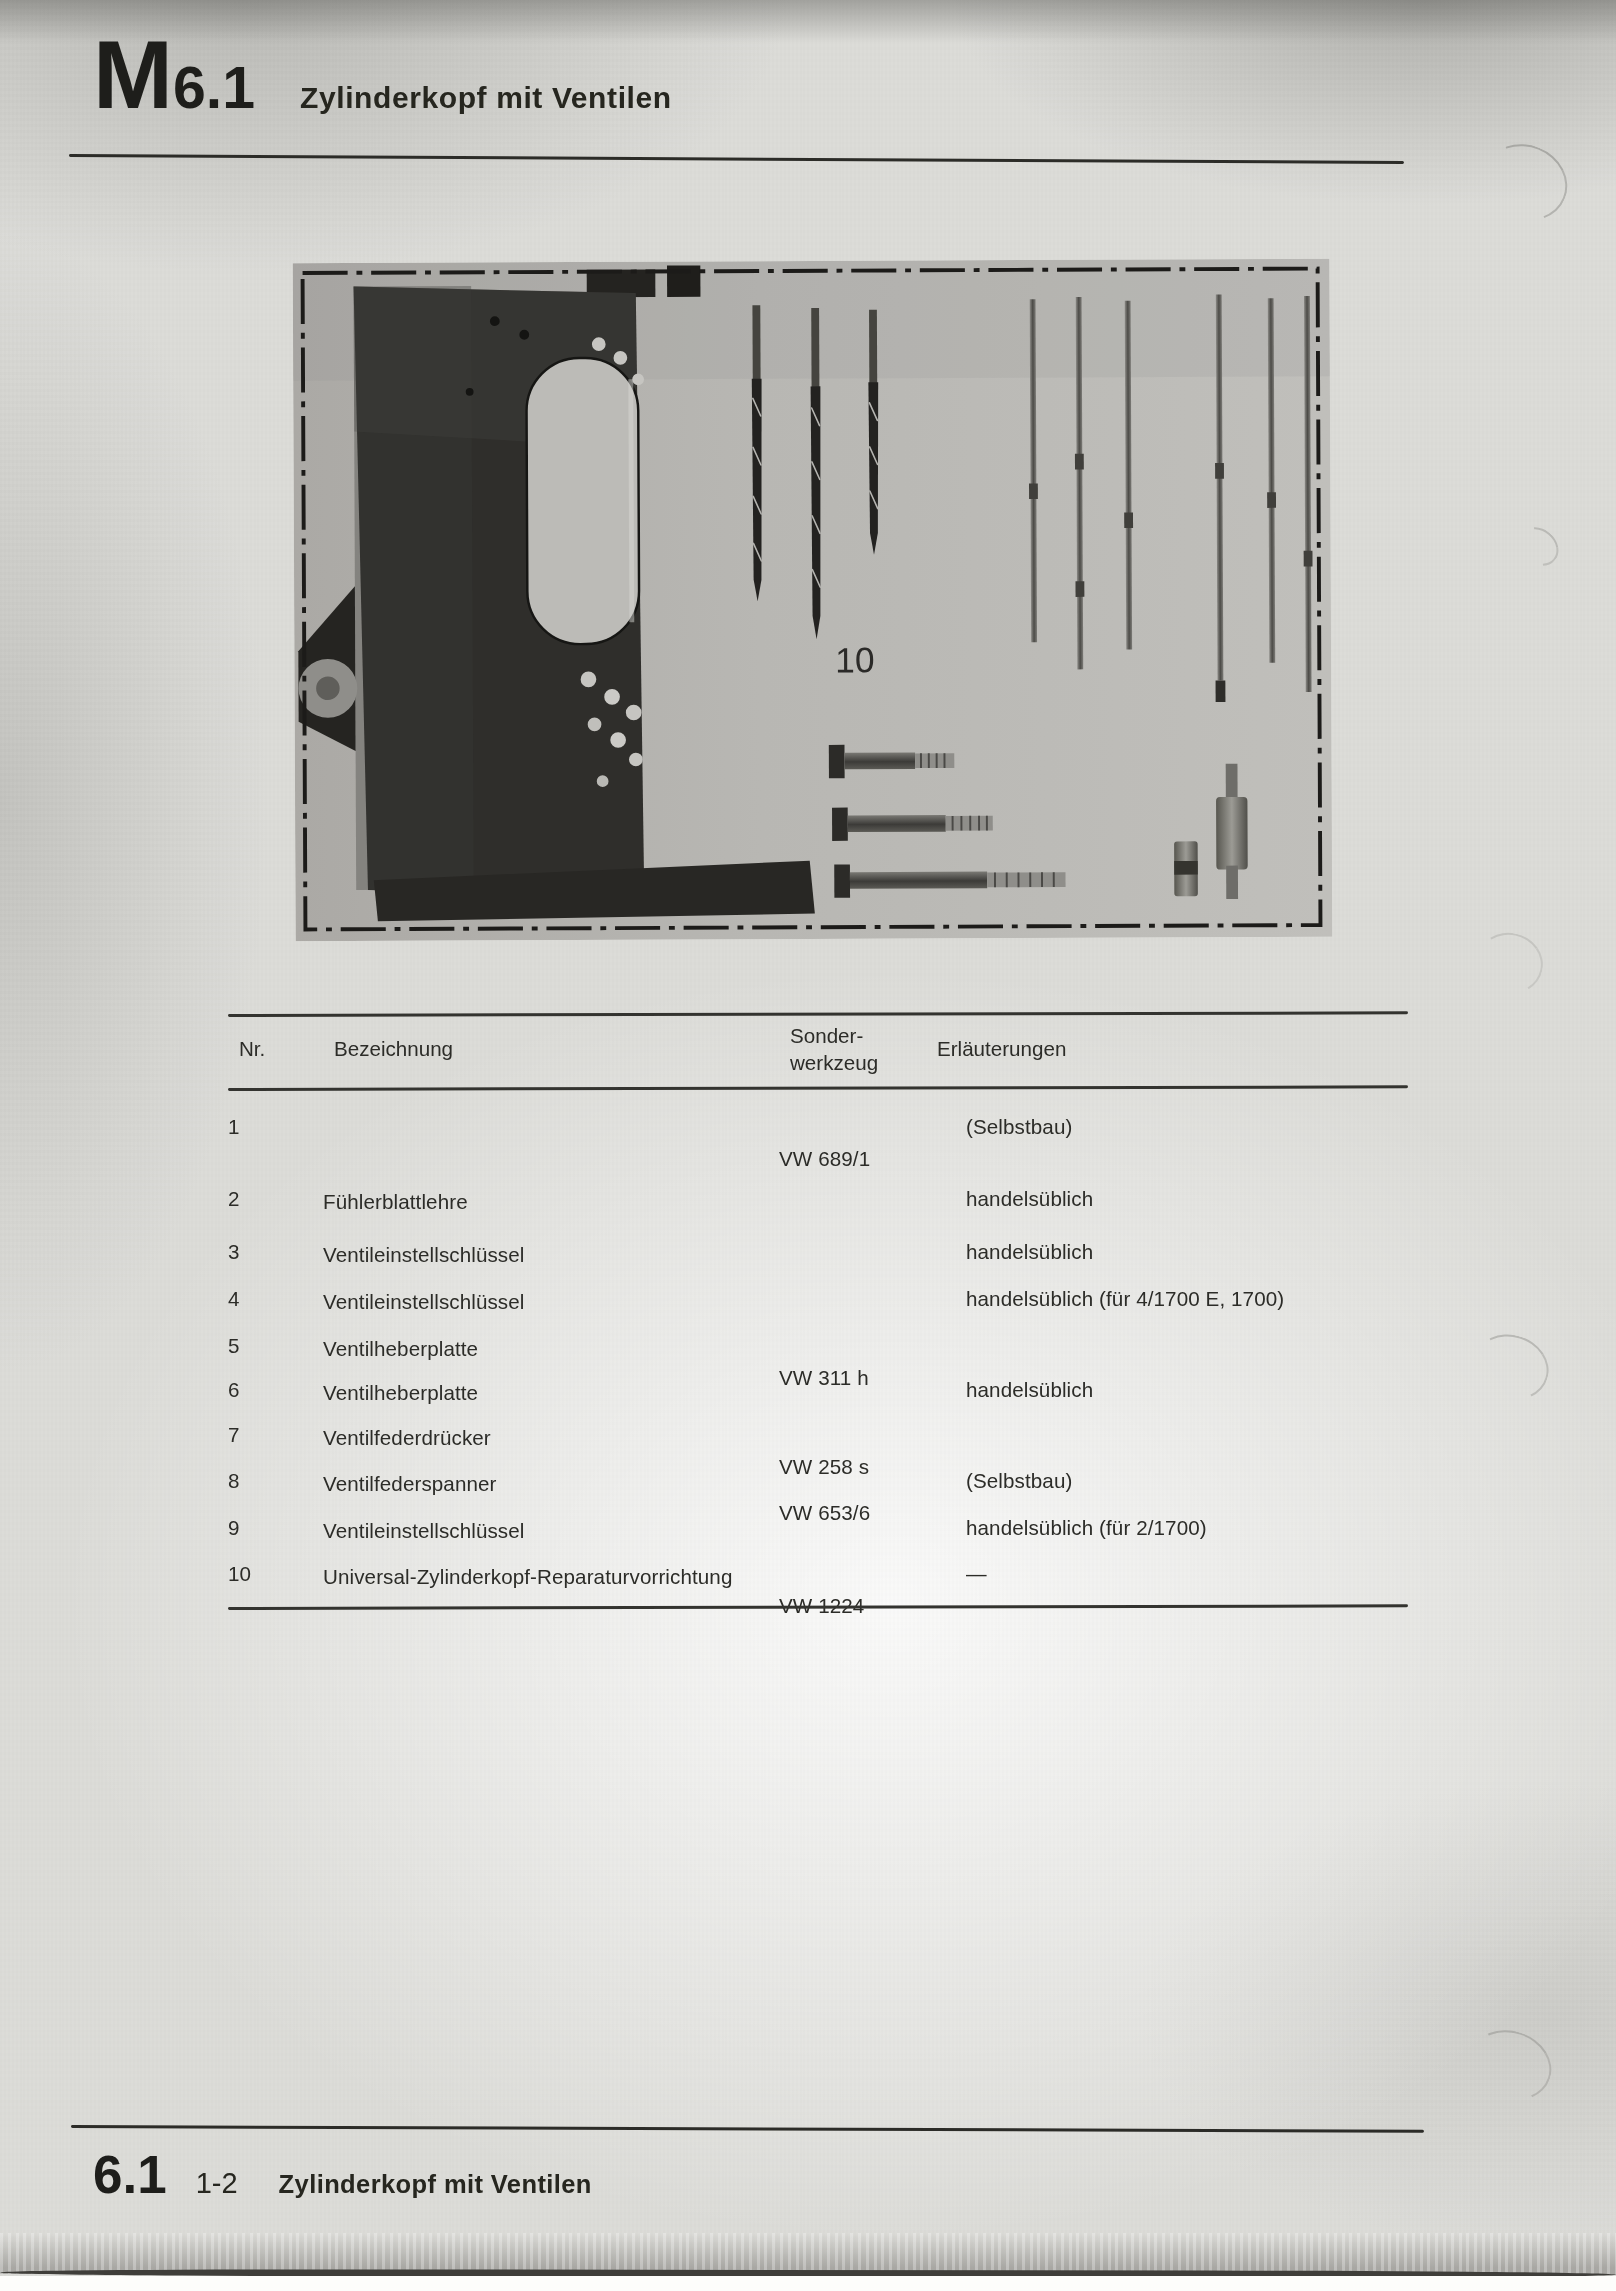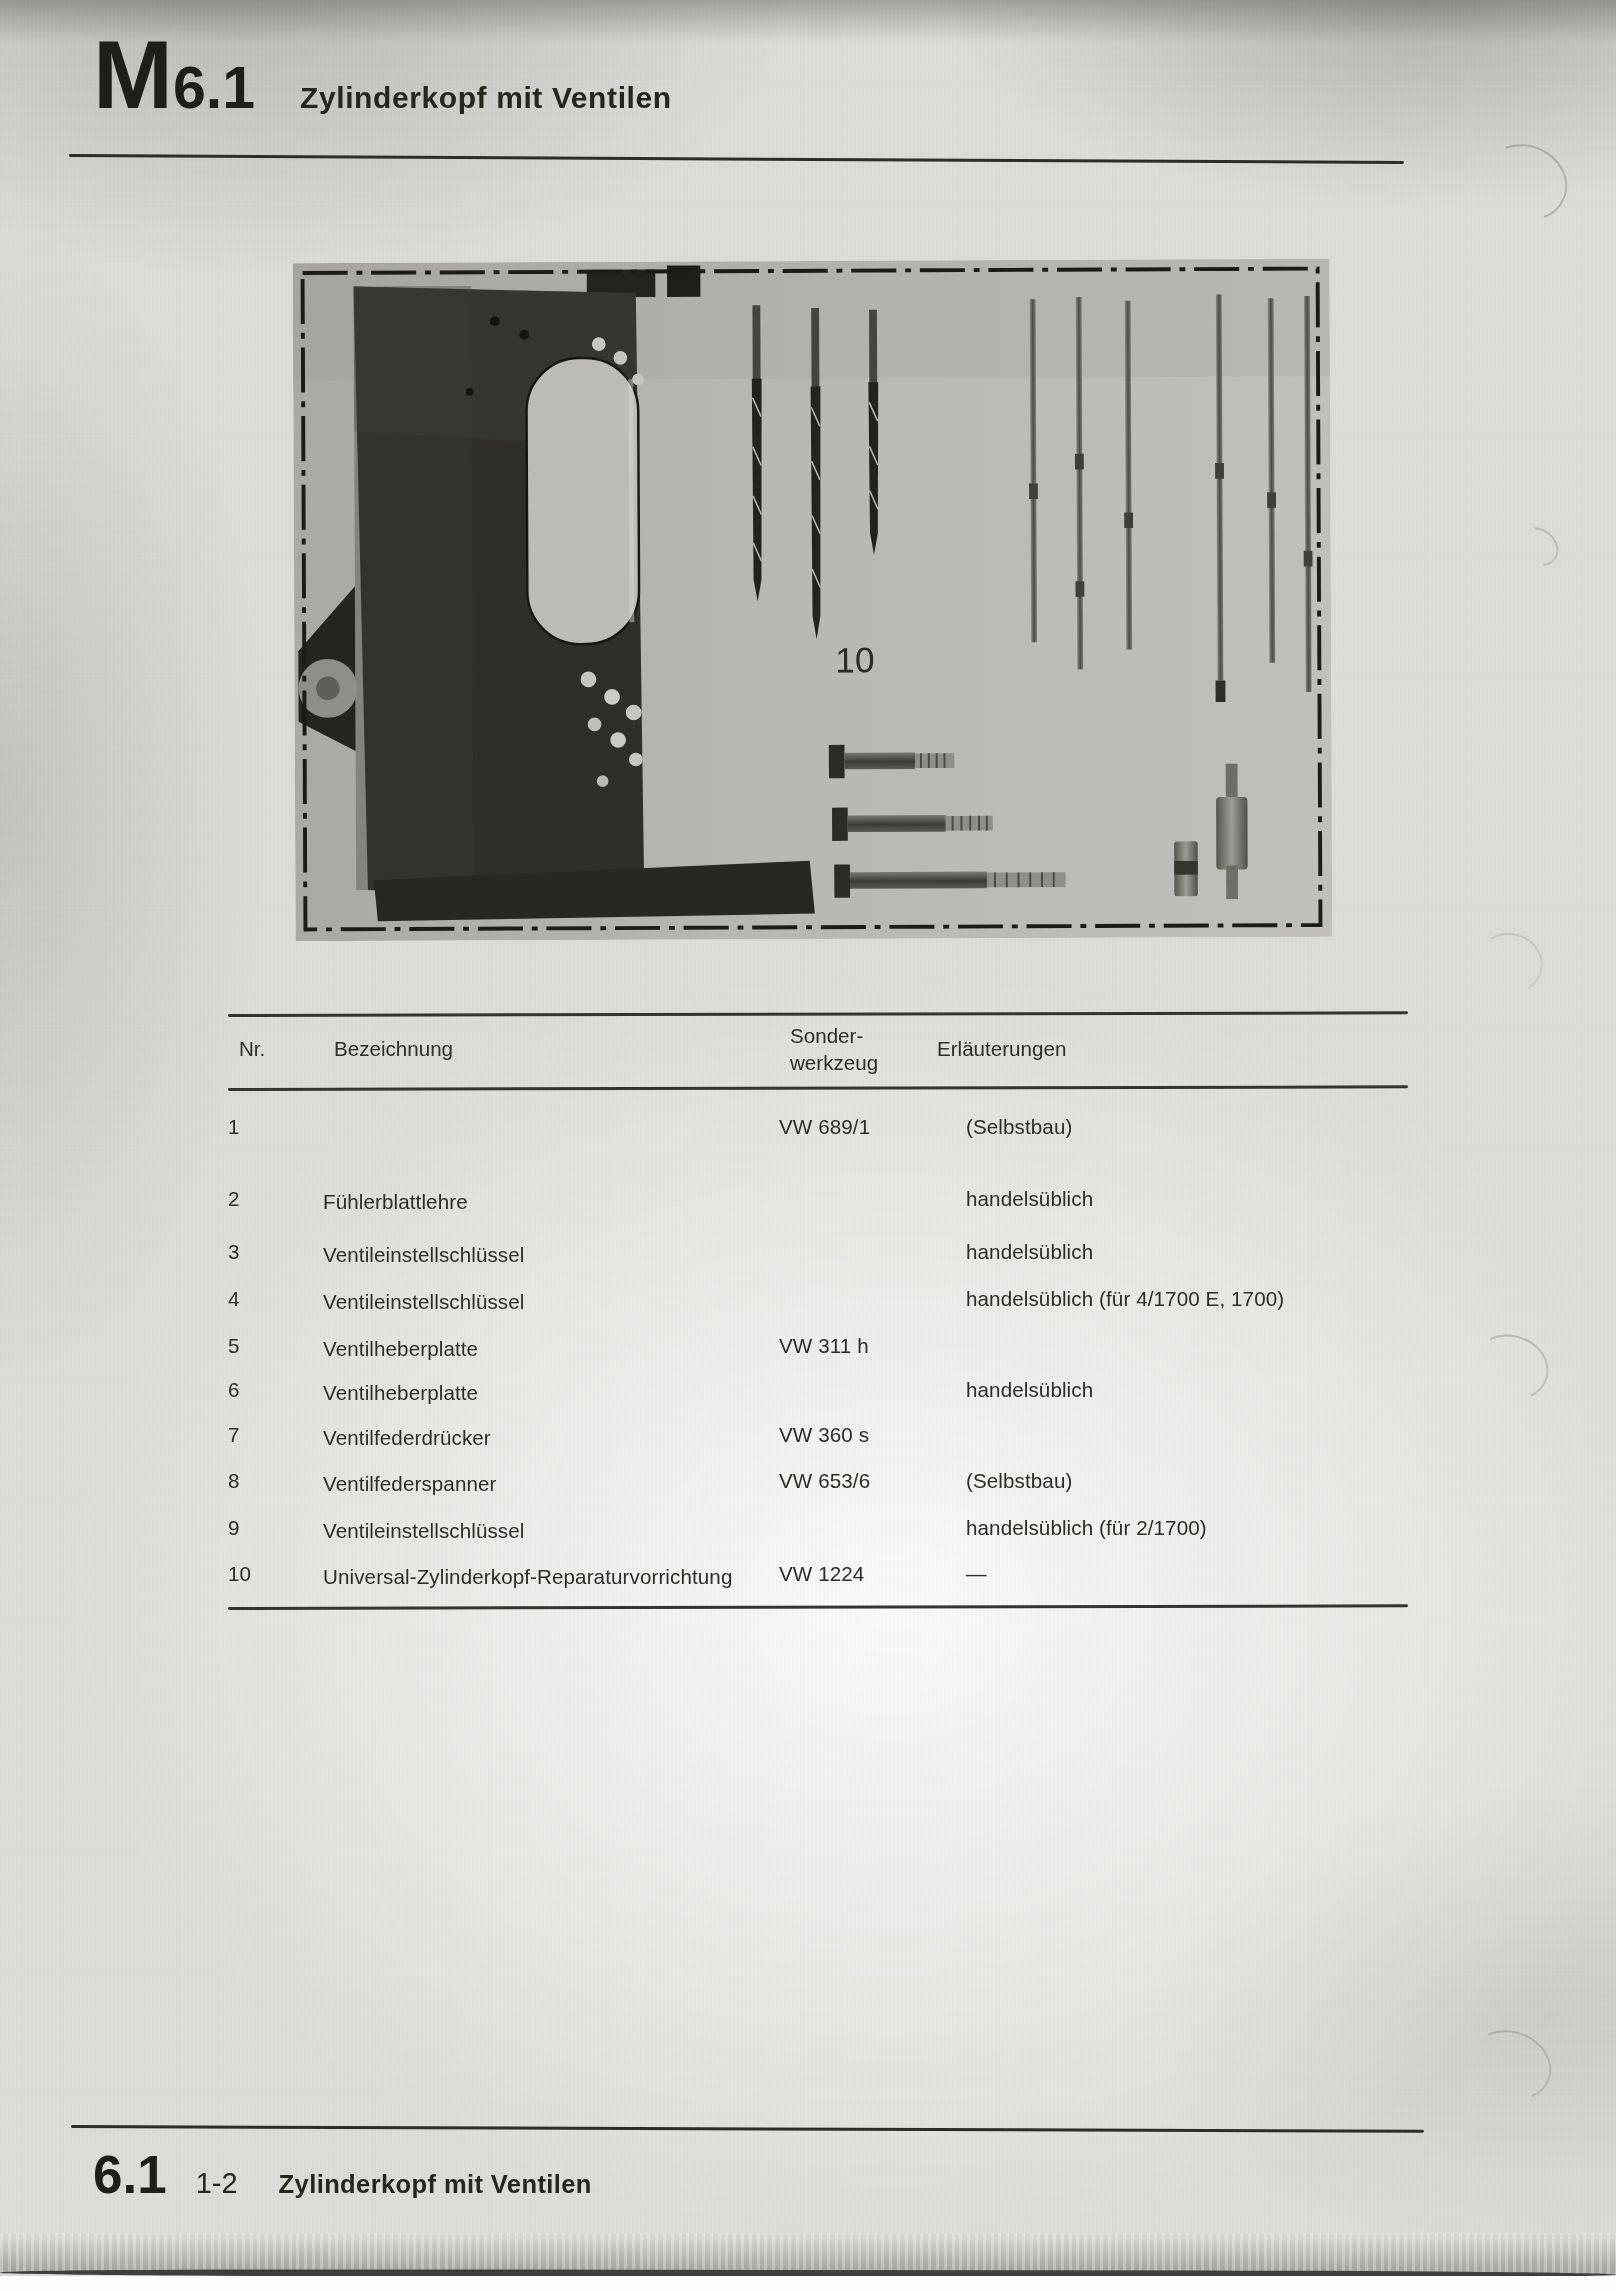--- a/index.html
+++ b/index.html
@@ -39,21 +39,21 @@
   .photo svg{display:block;}
   
   .tools-table{position:absolute;left:228px;top:1014px;width:1180px;height:600px;font-size:20.6px;color:#2c2c28;}
   .t-rule{position:absolute;left:0;width:1180px;height:2.9px;background:#33332f;transform-origin:left center;transform:rotate(-0.13deg);border-radius:2px;}
   .t-rule.r1{top:0;}
   .t-rule.r2{top:74px;}
   .t-rule.r3{top:593px;}
   .tcell{position:absolute;top:0;letter-spacing:0.1px;}
   .c-nr{left:0;width:39px;}
   .c-bez{left:95px;width:456px;line-height:30px;}
-  .c-sw{left:551px;width:142px;}
+  .c-sw{left:551px;width:142px;margin-top:32px;}
   .c-erl{left:738px;width:482px;}
   .trow{position:absolute;left:0;width:100%;height:33px;}
   .thead{position:absolute;left:0;top:9.8px;width:100%;height:63px;margin-left:11px;}
   .thead .hd{position:absolute;}
   
   .rule-footer{left:71px;top:2125px;width:1353px;transform:rotate(0.2deg);border-radius:2px;}
   .footer{position:absolute;left:93px;top:2148px;display:flex;align-items:baseline;white-space:nowrap;}
   .f-num{font-size:53px;font-weight:bold;line-height:1;color:#1e1e1b;}
   .f-page{font-size:29px;margin-left:29px;color:#26261f;}
   .f-title{font-size:25.5px;font-weight:bold;margin-left:41px;letter-spacing:0.4px;color:#26261f;}
@@ -247,21 +247,21 @@
         </div>
         <div class="trow" style="top: 364px;">
           <div class="tcell c-nr">6</div>
           <div class="tcell c-bez">Ventilheberplatte</div>
           <div class="tcell c-sw"></div>
           <div class="tcell c-erl">handelsüblich</div>
         </div>
         <div class="trow" style="top: 409px;">
           <div class="tcell c-nr">7</div>
           <div class="tcell c-bez">Ventilfederdrücker</div>
-          <div class="tcell c-sw">VW 360 s</div>
+          <div class="tcell c-sw">VW 258 s</div>
           <div class="tcell c-erl"></div>
         </div>
         <div class="trow" style="top: 455px;">
           <div class="tcell c-nr">8</div>
           <div class="tcell c-bez">Ventilfederspanner</div>
           <div class="tcell c-sw">VW 653/6</div>
           <div class="tcell c-erl">(Selbstbau)</div>
         </div>
         <div class="trow" style="top: 502px;">
           <div class="tcell c-nr">9</div>

